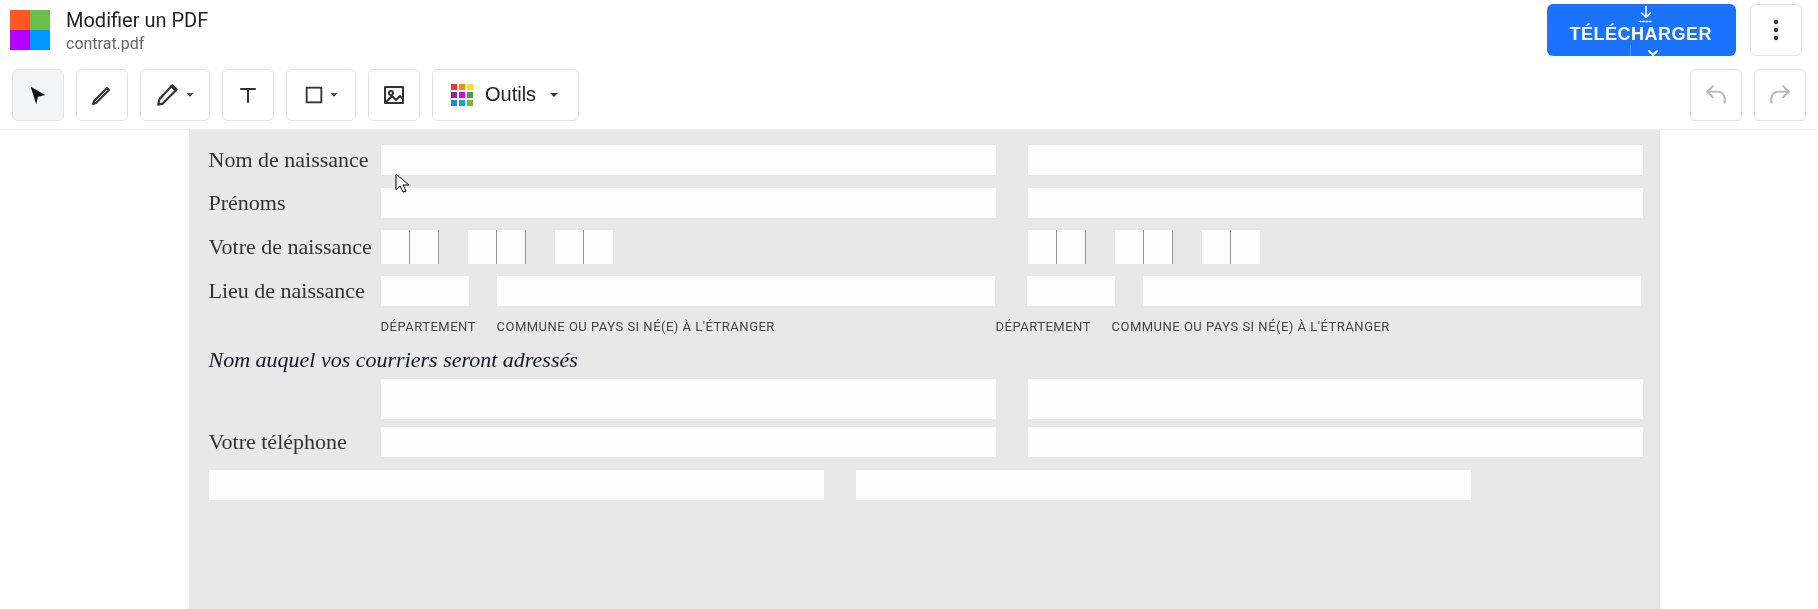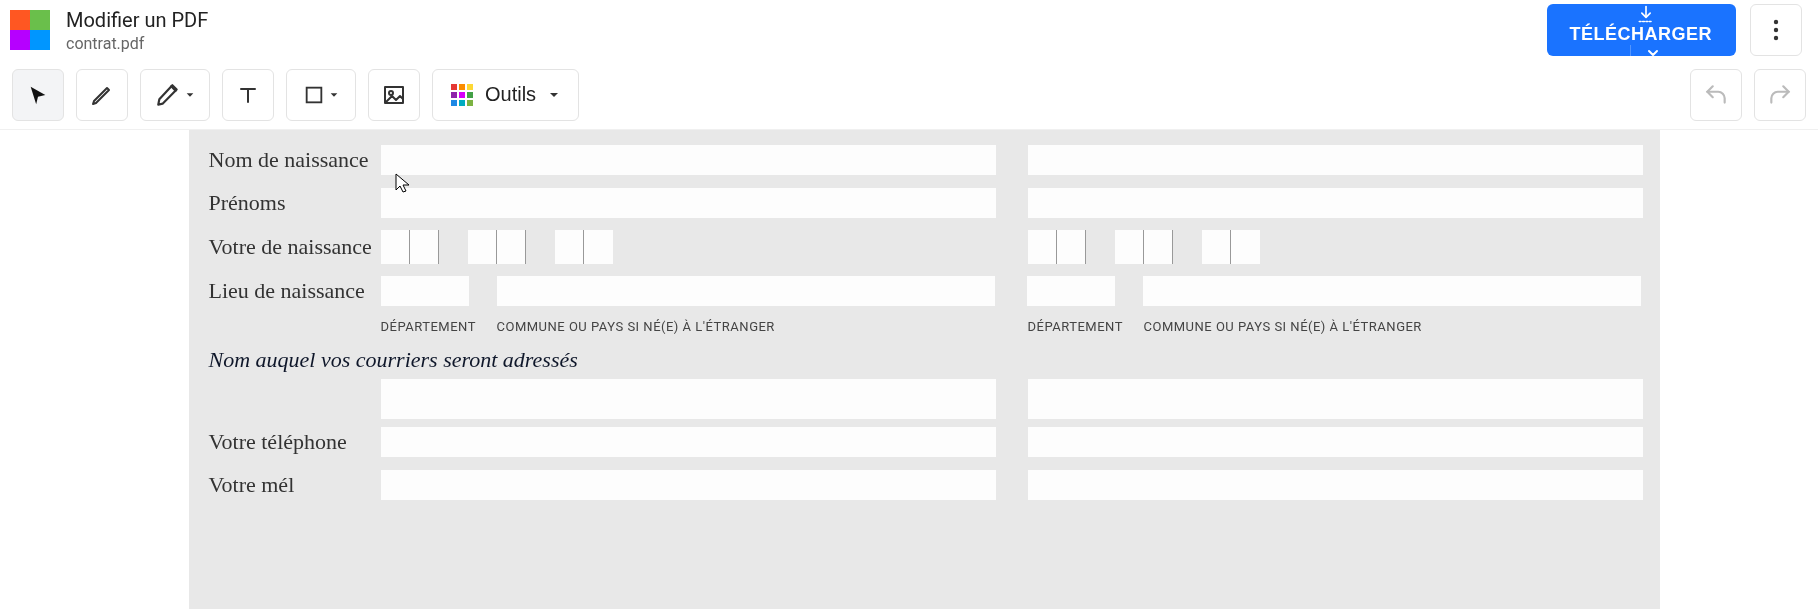--- a/index.html
+++ b/index.html
@@ -135,21 +135,21 @@
   .date-cells span.gap { border:none; background:#e8e8e8; }
   .date-cells span:last-child { border-right:none; }
 
   .birthplace-row { display:flex; gap:32px; }
   .birthplace-group { display:flex; gap:28px; }
   .dep-box { width:88px; height:30px; background:#fdfdfd; }
   .commune-box { height:30px; background:#fdfdfd; }
   .commune-box.c1 { width:498px; }
   .commune-box.c2 { width:498px; }
 
-  .sub-labels { display:flex; gap:32px; margin-top:2px; }
+  .sub-labels { display:flex; margin-top:2px; }
   .sub-group { display:flex; gap:28px; }
   .sub-dep { width:88px; font-size:13px; letter-spacing:0.5px; color:#444; }
   .sub-com { font-size:13px; letter-spacing:0.5px; color:#444; }
 
   .big-row .col1-input, .big-row .col2-input { height:40px; }
 
   .cursor {
     position:absolute; left:205px; top:42px;
     pointer-events:none;
   }
@@ -370,21 +370,20 @@
 
     <div class="row">
       <div class="label">Votre téléphone</div>
       <div class="fields">
         <div class="col1-input"></div>
         <div class="col2-input"></div>
       </div>
     </div>
 
     <div class="row">
-      <div class="label">Votre mél</div>
       <div class="fields">
         <div class="col1-input"></div>
         <div class="col2-input"></div>
       </div>
     </div>
 
   </div>
 </div>
 
 </body></html>

